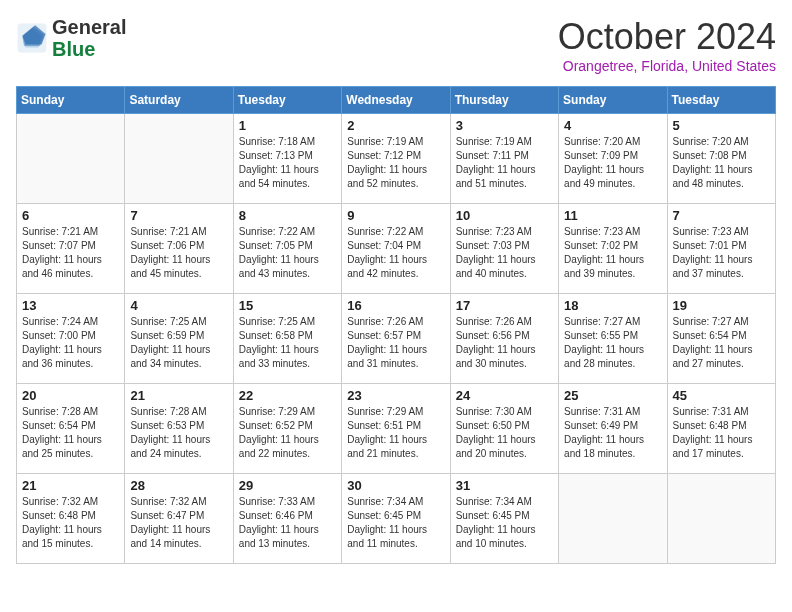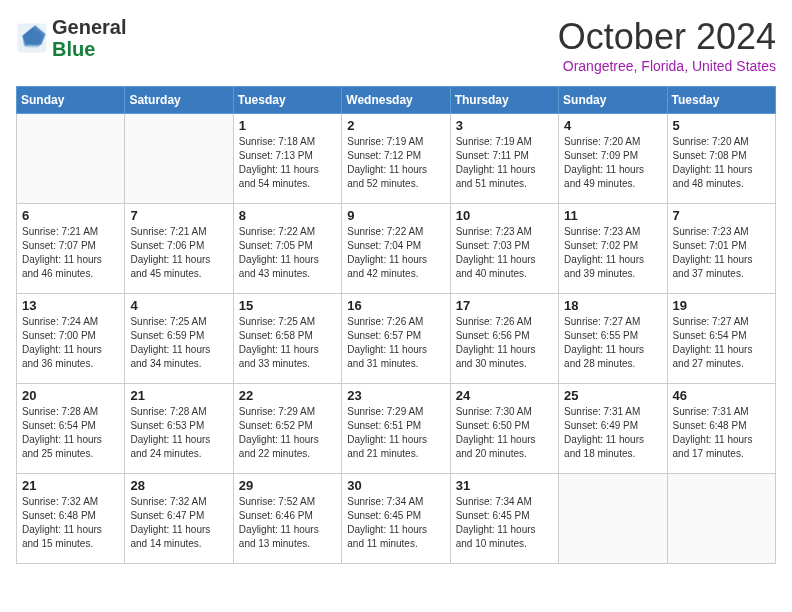--- a/index.html
+++ b/index.html
@@ -269,42 +269,42 @@
 Sunset: 6:50 PM
 Daylight: 11 hours and 20 minutes.</div>
         </td>
         <td>
           <div class="day-number">25</div>
           <div class="day-info" style="white-space: pre-line;">Sunrise: 7:31 AM
 Sunset: 6:49 PM
 Daylight: 11 hours and 18 minutes.</div>
         </td>
         <td>
-          <div class="day-number">46</div>
+          <div class="day-number">45</div>
           <div class="day-info" style="white-space: pre-line;">Sunrise: 7:31 AM
 Sunset: 6:48 PM
 Daylight: 11 hours and 17 minutes.</div>
         </td>
       </tr>
       <tr>
         <td>
           <div class="day-number">21</div>
           <div class="day-info" style="white-space: pre-line;">Sunrise: 7:32 AM
 Sunset: 6:48 PM
 Daylight: 11 hours and 15 minutes.</div>
         </td>
         <td>
           <div class="day-number">28</div>
           <div class="day-info" style="white-space: pre-line;">Sunrise: 7:32 AM
 Sunset: 6:47 PM
 Daylight: 11 hours and 14 minutes.</div>
         </td>
         <td>
           <div class="day-number">29</div>
-          <div class="day-info" style="white-space: pre-line;">Sunrise: 7:52 AM
+          <div class="day-info" style="white-space: pre-line;">Sunrise: 7:33 AM
 Sunset: 6:46 PM
 Daylight: 11 hours and 13 minutes.</div>
         </td>
         <td>
           <div class="day-number">30</div>
           <div class="day-info" style="white-space: pre-line;">Sunrise: 7:34 AM
 Sunset: 6:45 PM
 Daylight: 11 hours and 11 minutes.</div>
         </td>
         <td>

